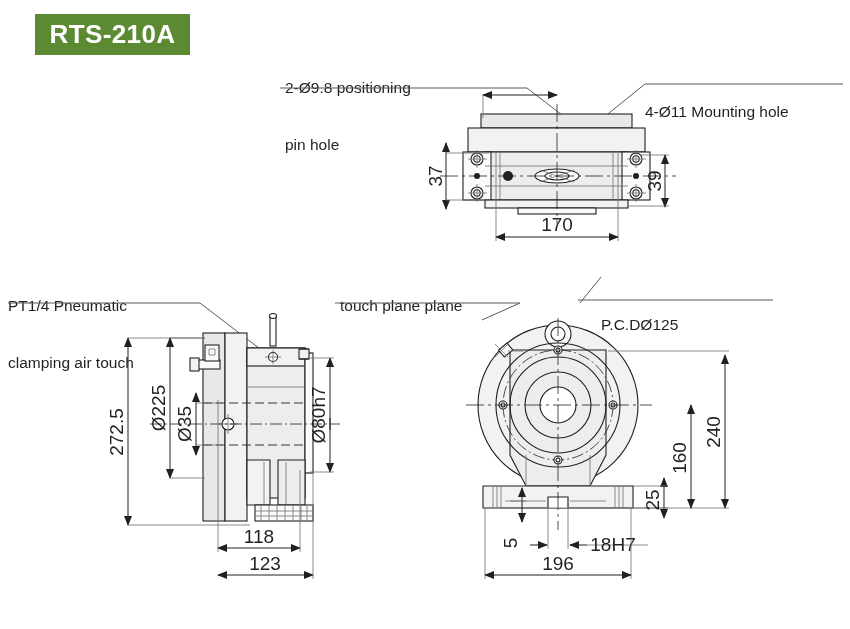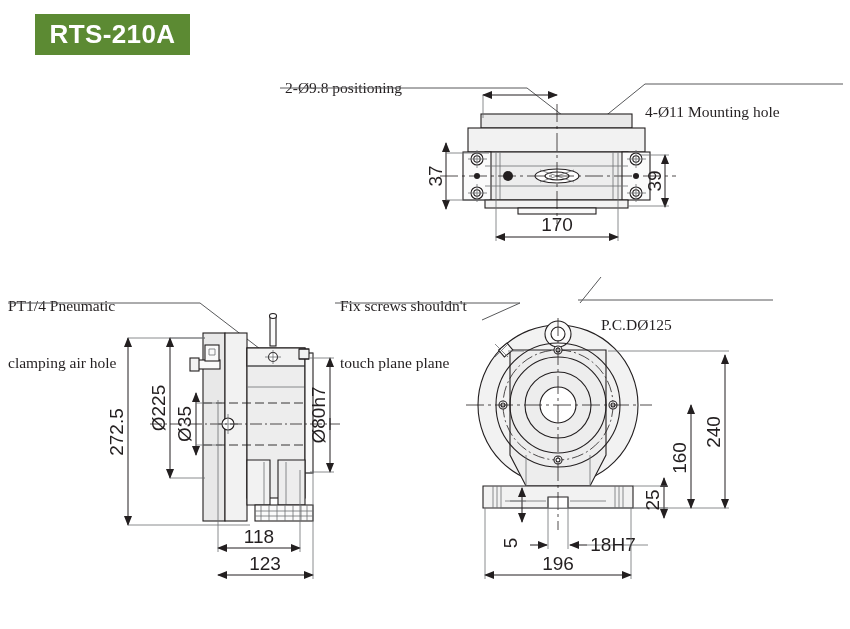--- a/index.html
+++ b/index.html
@@ -3,21 +3,21 @@
 <meta charset="utf-8">
 <style>
   html,body{margin:0;padding:0;background:#ffffff;}
   body{width:850px;height:629px;overflow:hidden;
        font-family:"Liberation Sans","DejaVu Sans",sans-serif;color:#231f20;}
   #stage{position:relative;width:783px;height:629px;}
   #stage svg{position:absolute;left:0;top:0;}
   .badge{position:absolute;left:35px;top:14px;width:155px;height:41px;
          background:#5c8a33;display:flex;align-items:center;justify-content:center;}
   .badge span{color:#ffffff;font-size:26px;font-weight:bold;letter-spacing:.4px;}
-  .note{position:absolute;font-size:15.5px;line-height:19px;white-space:pre;color:#231f20;font-family:Liberation Serif, serif;}
+  .note{position:absolute;font-size:15.5px;line-height:19px;white-space:pre;color:#231f20;}
   .dim{font-size:19px;fill:#231f20;font-family:"Liberation Sans","DejaVu Sans",sans-serif;}
   .dimv{font-size:19px;fill:#231f20;font-family:"Liberation Sans","DejaVu Sans",sans-serif;}
   .ln{stroke:#231f20;stroke-width:1;fill:none;}
   .thin{stroke:#6d6e71;stroke-width:.8;fill:none;}
   .obj{stroke:#231f20;stroke-width:1.1;fill:none;}
   .lead{stroke:#58595b;stroke-width:1;fill:none;}
   .ctr{stroke:#231f20;stroke-width:.8;fill:none;stroke-dasharray:18 4 3 4;}
   .ctr2{stroke:#231f20;stroke-width:.8;fill:none;stroke-dasharray:12 3 2 3;}
   .hid{stroke:#231f20;stroke-width:.9;fill:none;stroke-dasharray:9 4;}
   .fillA{fill:#f2f2f2;stroke:#231f20;stroke-width:1.1;}
@@ -31,33 +31,33 @@
 <body>
 
 <div id="stage">
 
   <div class="badge">
     <span>RTS-210A</span>
   </div>
 
   <div class="note" style="left:285px;top:40px;">
     <div>2-Ø9.8 positioning</div>
+    <div>pin hole</div>
   </div>
 
   <div class="note" style="left:645px;top:64px;">
     <div>4-Ø11 Mounting hole</div>
   </div>
 
   <div class="note" style="left:8px;top:258px;">
     <div>PT1/4 Pneumatic</div>
-    <div>clamping air hole</div>
+    <div>clamping air touch</div>
   </div>
 
   <div class="note" style="left:340px;top:258px;">
-    <div>Fix screws shouldn't</div>
     <div>touch plane plane</div>
   </div>
 
   <div class="note" style="left:583px;top:277px;">
     <div style="margin-left:18px;">P.C.DØ125</div>
   </div>
 
   <svg width="850" height="629" viewBox="0 0 850 629">
     <defs>
       <marker id="ar" markerWidth="10" markerHeight="8" refX="9" refY="4" orient="auto">

